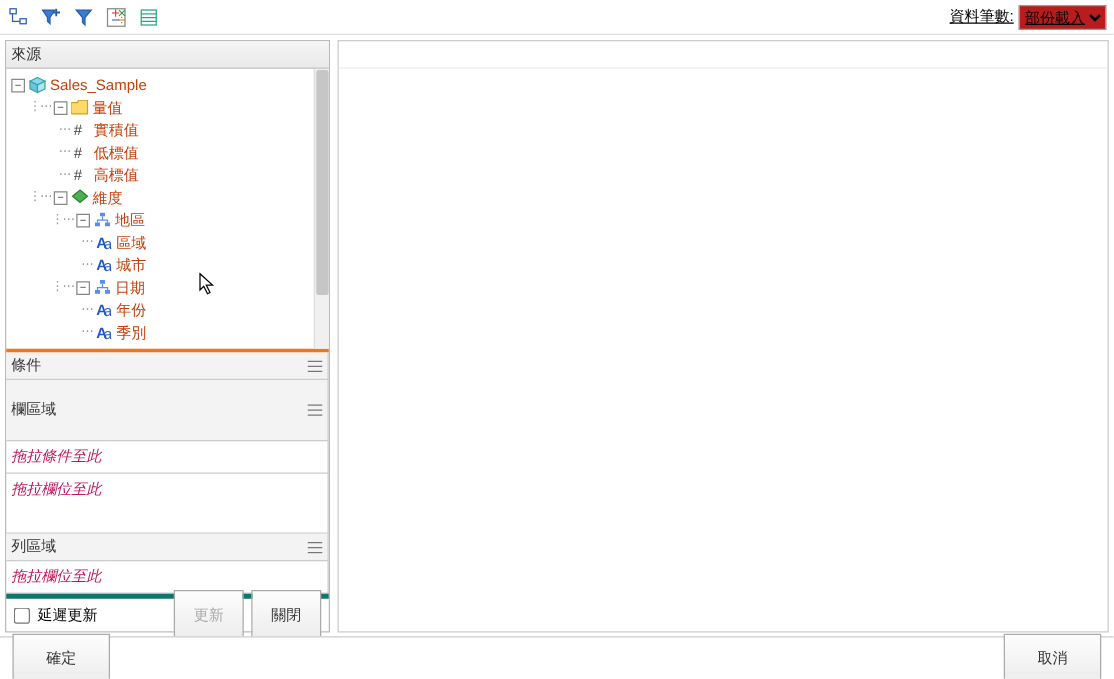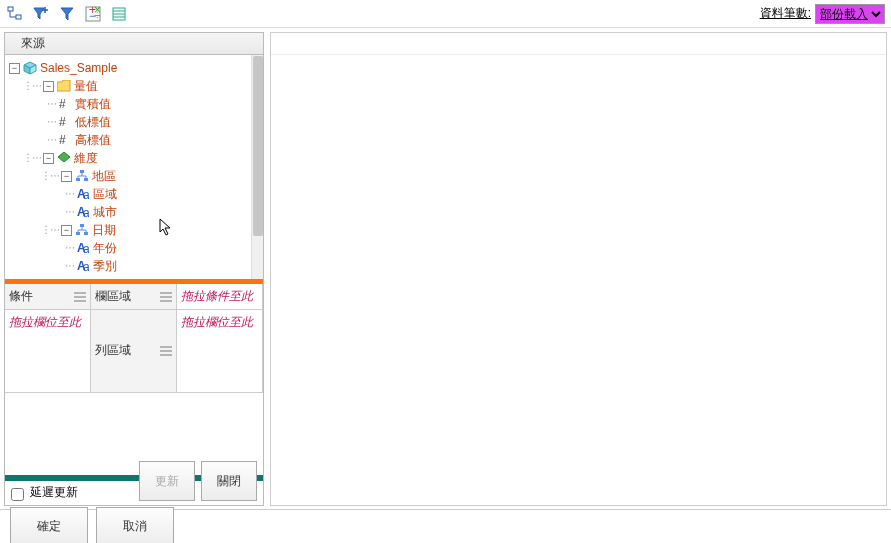--- a/index.html
+++ b/index.html
@@ -2,55 +2,55 @@
 <html><head>
 <meta charset="utf-8">
 <style>
 * { box-sizing: border-box; margin: 0; padding: 0; font-family: "Microsoft JhengHei", "PMingLiU", Arial, sans-serif; font-size: 12px; }
 body { background: #fff; width: 891px; height: 543px; position: relative; }
 
 .toolbar { height: 28px; display: flex; align-items: center; padding: 2px 6px; border-bottom: 1px solid #ddd; }
 .toolbar .tb-left { display: flex; gap: 8px; }
 .toolbar .tb-right { margin-left: auto; display: flex; align-items: center; gap: 4px; text-decoration: underline; }
 .tb-icon { width: 18px; height: 18px; display: flex; align-items: center; justify-content: center; cursor: pointer; }
-select { font-size: 12px; border: 1px solid #999; background: #d946ef; height: 20px; }
+select { font-size: 12px; border: 1px solid #999; background: #b91c1c; height: 20px; }
 
 .main { display: flex; height: 478px; }
 .left-pane { width: 260px; border: 1px solid #bbb; margin: 4px 0 0 4px; display: flex; flex-direction: column; background: #fff; }
 .divider-v { width: 6px; cursor: col-resize; }
 .right-pane { flex: 1; border: 1px solid #ccc; margin: 4px 4px 0 0; background: #fff; position: relative; }
 .right-pane .inner-head { height: 22px; border-bottom: 1px solid #eee; }
 
-.source-header { background: linear-gradient(#f5f5f5,#e9e9e9); border-bottom: 1px solid #bbb; padding: 2px 16px; color: #333; }
+.source-header { background: linear-gradient(#f5f5f5,#e9e9e9); border-bottom: 1px solid #bbb; padding: 2px 4px; color: #333; }
 .tree-wrap { flex: 1; overflow: hidden; position: relative; }
 .tree { padding: 4px 2px; line-height: 18px; }
 .tree-scroll { position: absolute; right: 0; top: 0; width: 12px; height: 100%; background: #f0f0f0; border-left: 1px solid #ddd; }
 .tree-scroll .thumb { position: absolute; left: 1px; top: 1px; width: 10px; height: 180px; background: #c6c6c6; border-radius: 2px; }
 
 .node { display: flex; align-items: center; white-space: nowrap; padding-left: 2px; }
 .node .tw { width: 11px; height: 11px; border: 1px solid #888; display: inline-flex; align-items: center; justify-content: center; font-size: 9px; line-height: 9px; margin-right: 3px; background: #fff; color: #444; cursor: pointer; }
 .node .ic { width: 14px; height: 14px; margin-right: 3px; display: inline-flex; align-items: center; justify-content: center; }
 .node .lbl { color: #c2410c; }
 .dots { color: #999; font-size: 10px; letter-spacing: -1px; margin-right: 2px; }
 
 .cursor-arrow { position: absolute; left: 154px; top: 163px; pointer-events: none; }
 
-.drop-zones { display: grid; grid-template-columns: 1fr 1fr 1fr; grid-template-rows: auto 1fr auto 1fr; height: 196px; border-top: 5px solid #f97316; }
+.drop-zones { display: grid; grid-template-columns: 1fr; grid-template-rows: auto 1fr auto 1fr; height: 196px; border-top: 3px solid #f97316; }
 .dz-head { background: #f3f3f3; border: 1px solid #ccc; border-left: none; border-top: none; padding: 2px 4px; display: flex; align-items: center; justify-content: space-between; color: #333; }
 .dz-head:first-child { }
 .dz-body { border: 1px solid #ccc; border-left: none; border-top: none; padding: 4px; color: #be185d; font-style: italic; overflow: hidden; }
 .dz-head .list-icon { width: 12px; height: 10px; }
 
-.bottom-controls { display: flex; align-items: flex-end; gap: 6px; padding: 4px 6px; border-top: 6px solid #0f766e; height: 30px; }
+.bottom-controls { display: flex; align-items: center; gap: 6px; padding: 4px 6px; border-top: 4px solid #0f766e; height: 30px; }
 .bottom-controls input[type=checkbox] { width: 13px; height: 13px; }
 .bottom-controls .spacer { flex: 1; }
 .btn { border: 1px solid #aaa; background: linear-gradient(#fdfdfd,#ececec); padding: 2px 14px; height: 40px; min-width: 56px; cursor: pointer; color: #333; }
 .btn[disabled] { color: #aaa; cursor: default; }
 
-.footer { position: absolute; bottom: 0; left: 0; right: 0; height: 34px; border-top: 1px solid #ccc; display: flex; align-items: center; justify-content: flex-start; gap: 8px; padding: 0 10px; background: #fff; }
+.footer { position: absolute; bottom: 0; left: 0; right: 0; height: 34px; border-top: 1px solid #ccc; display: flex; align-items: center; justify-content: space-between; gap: 8px; padding: 0 10px; background: #fff; }
 .footer .btn { min-width: 78px; }
 </style>
 </head>
 <body>
 
 <div class="toolbar">
   <div class="tb-left">
     <span class="tb-icon">
       <svg width="16" height="16" viewBox="0 0 16 16">
           <rect x="1" y="1" width="5" height="4" fill="none" stroke="#2a5db0"></rect>

